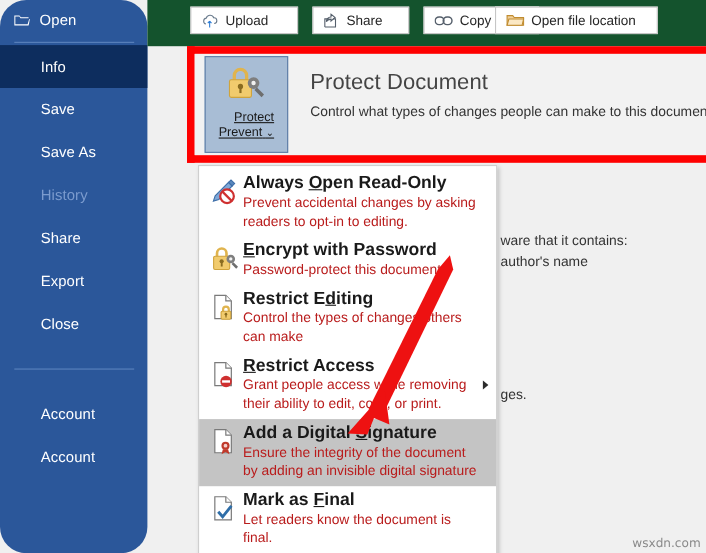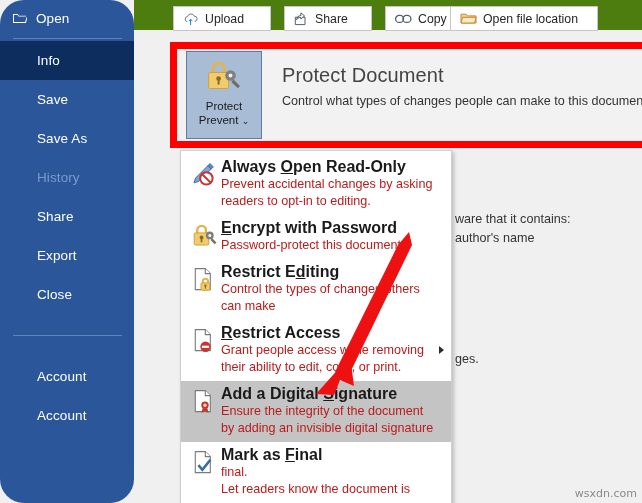--- a/index.html
+++ b/index.html
@@ -41,22 +41,22 @@
   .nav-sep {
     height: 1px; background: #5b83bd;
     margin: 2px 12px 2px 13px;
   }
   .nav-gap { height: 19px; }
   .folder-ico { display:block; width:15px; height:12px; }
 
   
   #cmdbar {
     position: absolute; left: 134px; top: 0;
-    width: 508px; height: 30px;
-    background: #4d7c0f;
+    width: 508px; height: 42px;
+    background: #14532d;
   }
   .cmd-btn {
     position: absolute; top: 6px; height: 25px;
     border: 1px solid #c6c6c6;
     background: #ffffff;
     display: flex; align-items: center;
     gap: 6px;
     padding: 0 9px;
     font-size: 12.3px;
     color: #262626;
@@ -85,22 +85,23 @@
     margin: 2px 0 0 9px;
     background: #a8bdd5;
     border: 1px solid #5c7ca6;
     display: flex; flex-direction: column;
     align-items: center; justify-content: flex-start;
     padding-top: 7px;
     flex: 0 0 auto;
   }
   #protect-button .lbl {
     font-size: 11.5px; color: #1a1a1a;
-    line-height: 14px; text-align: center;
+    line-height: 14px; text-align: right;
     margin-top: 4px;
+    text-decoration: underline;
   }
   #protect-button .lbl .chev { font-size: 9px; }
   #protect-text { margin-left: 20px; padding-top: 14px; }
   #protect-title {
     font-size: 20px; color: #444444; font-weight: 400;
     line-height: 24px; letter-spacing: .1px;
   }
   #protect-desc {
     font-size: 12.6px; color: #333333;
     margin-top: 7px; white-space: nowrap;
@@ -386,22 +387,22 @@
     <div class="menu-item">
       <div class="mi-ico">
         <svg width="26" height="26" viewBox="0 0 26 26">
           <path d="M4.3 2.6h10l5 5v16h-15z" fill="#ffffff" stroke="#7a7a7a" stroke-width="1.1"></path>
           <path d="M14.3 2.6v5h5" fill="#ffffff" stroke="#7a7a7a" stroke-width="1.1"></path>
           <path d="m7.4 16.2 4 4.6 8-10" fill="none" stroke="#2f6ea8" stroke-width="2.6"></path>
         </svg>
       </div>
       <div class="mi-body">
         <div class="mi-title"><span>Mark as </span><u>F</u><span>inal</span></div>
+        <div class="mi-desc">Let readers know the document is</div>
         <div class="mi-desc">final.</div>
-        <div class="mi-desc">Let readers know the document is</div>
       </div>
     </div>
   </div>
 
   <svg id="red-arrow" viewBox="0 0 642 503">
     <polygon points="409,232 398,245 335,372 347,379 412,245" fill="#ee1111"></polygon>
     <polygon points="316,394 350,356 354,386 340,380 334,395" fill="#ee1111"></polygon>
   </svg>
 
   <div id="watermark">wsxdn.com</div>

